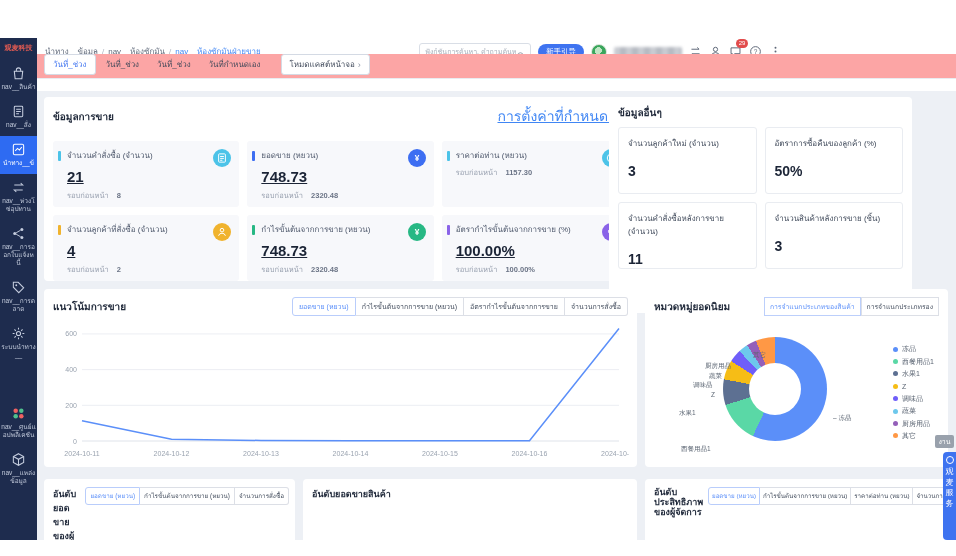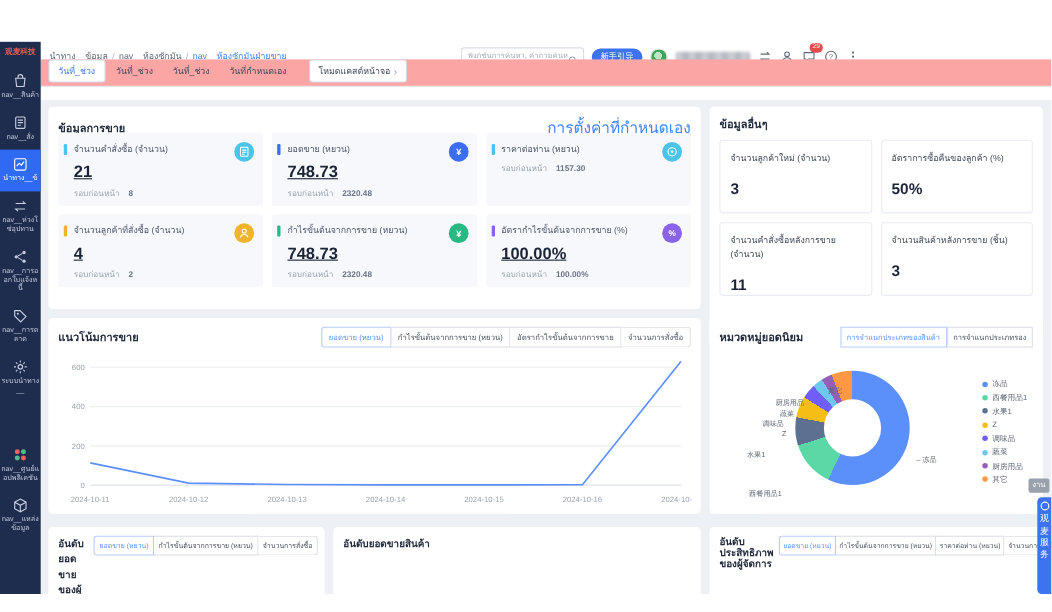--- a/index.html
+++ b/index.html
@@ -46,32 +46,32 @@
 
   
   .content{position:absolute;left:37px;top:53px;width:919px;height:449px;background:#edf0f5;overflow:hidden;}
   .card{position:absolute;background:#fff;border-radius:4px;}
   .card-h{display:flex;align-items:center;padding:8px 9px 0 9px;}
   .card-title{font-size:10px;font-weight:bold;color:#222b3c;text-align:right;}
   .link{margin-left:auto;font-size:14px;color:#4086f4;cursor:pointer;text-decoration:underline;}
 
   
   #salesCard{left:7px;top:6px;width:593px;height:184px;}
-  .tiles{position:absolute;left:9px;top:24px;width:575px;display:grid;grid-template-columns:repeat(3,1fr);gap:8px;}
+  .tiles{position:absolute;left:9px;top:44px;width:575px;display:grid;grid-template-columns:repeat(3,1fr);gap:8px;}
   .tile{position:relative;background:#f7f8fb;border-radius:3px;height:66px;padding:8px 8px 0 14px;}
   .tile-bar{position:absolute;left:5px;top:10px;width:3px;height:10px;border-radius:1px;}
   .tile-title{font-size:8px;color:#4c566a;}
   .tile-icon{position:absolute;right:8px;top:8px;width:18px;height:18px;border-radius:50%;display:flex;align-items:center;justify-content:center;}
   .tile-icon svg{width:12px;height:12px;display:block;}
   .tile-value{margin-top:6px;font-size:15px;font-weight:bold;color:#1b2436;text-decoration:underline;}
   .tile-prev{margin-top:4px;font-size:7.5px;color:#99a1b0;}
   .tile-prev .prev-val{margin-left:8px;color:#6b7486;font-weight:bold;}
 
   
-  #otherCard{left:608px;top:6px;width:303px;height:216px;}
+  #otherCard{left:572px;top:6px;width:303px;height:216px;}
   .otiles{position:absolute;left:9px;top:30px;width:285px;display:grid;grid-template-columns:repeat(2,1fr);gap:8px;}
   .otile{background:#fff;border:1px solid #e9ecf1;border-radius:3px;height:67px;padding:9px 8px 0 9px;}
   .otile .ot-title{font-size:8px;color:#3e4859;}
   .otile .ot-value{margin-top:13px;font-size:14px;font-weight:bold;color:#1b2436;}
 
   
   #trendCard{left:7px;top:198px;width:593px;height:178px;}
   .seggroup{margin-left:auto;display:flex;}
   .seg{border:1px solid #dcdfe6;border-left-width:0;background:#fff;font-size:7px;color:#444e5e;padding:3px 6px;cursor:pointer;white-space:nowrap;}
   .seg:first-child{border-left-width:1px;border-radius:3px 0 0 3px;}

